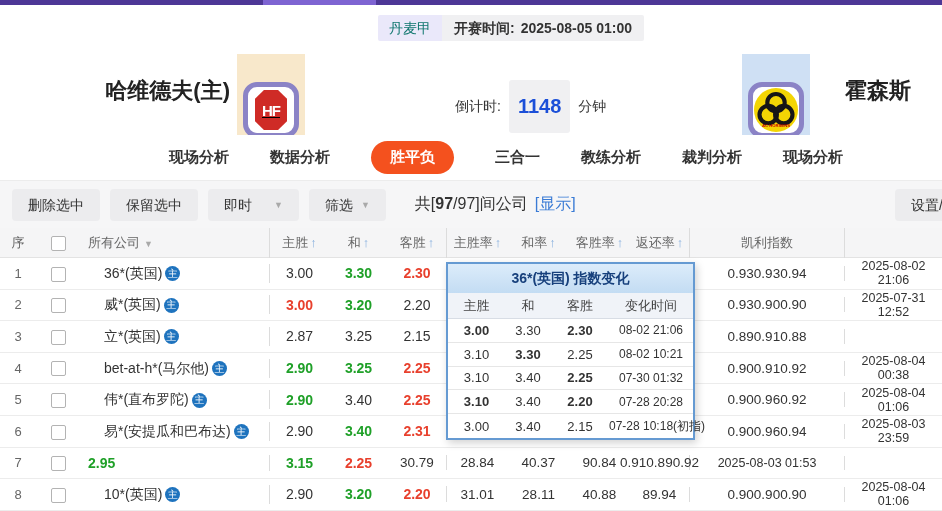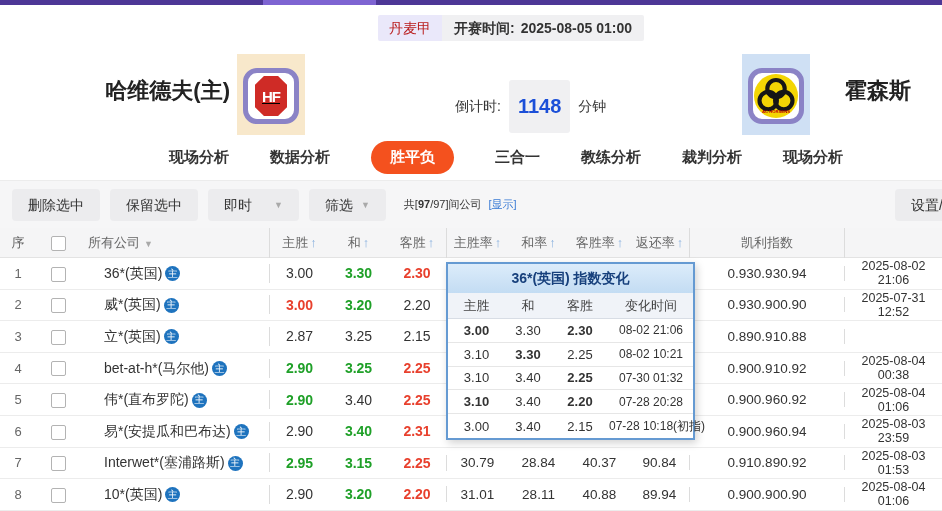--- a/index.html
+++ b/index.html
@@ -5,28 +5,28 @@
   * { margin:0; padding:0; box-sizing:border-box; }
   body { background:#888; font-family:"Liberation Sans","DejaVu Sans",sans-serif; }
   .screen { position:relative; width:942px; height:511px; background:#fff; overflow:hidden; margin:0 auto; }
 
   
   .topbar { position:absolute; left:0; top:0; width:942px; height:5px; background:#4d3796; }
   .topbar-seg { position:absolute; left:263px; top:0; width:113px; height:5px; background:#7e64d2; }
 
   
   .badge-group { position:absolute; left:378px; top:15px; height:26px; display:flex; font-size:14px; }
-  .league-badge { background:#eae8fa; color:#b91c1c; padding:0 11px; line-height:26px; border-radius:2px 0 0 2px; }
+  .league-badge { background:#eae8fa; color:#0f766e; padding:0 11px; line-height:26px; border-radius:2px 0 0 2px; }
   .kickoff-badge { background:#f0f0f2; color:#333; padding:0 12px; line-height:26px; font-weight:700; border-radius:0 2px 2px 0; white-space:nowrap; }
   .kickoff-badge b { margin-left:6px; }
 
   .home-name { position:absolute; left:20px; top:76px; width:210px; text-align:right; font-size:22px; font-weight:700; color:#222; }
   .away-name { position:absolute; left:845px; top:76px; font-size:22px; font-weight:700; color:#222; }
 
-  .logo-frame { position:absolute; width:68px; height:84px; display:flex; align-items:center; justify-content:center;text-decoration:underline; }
+  .logo-frame { position:absolute; width:68px; height:84px; display:flex; align-items:flex-end; justify-content:center;text-decoration:underline; }
   .home-frame { left:237px; top:54px; background:#f8e8cb; }
   .away-frame { left:742px; top:54px; background:#cfe0f4; }
   .logo-inner { width:56px; height:56px; background:#fff; border:5px solid #8b83c6; border-radius:14px; display:flex; align-items:center; justify-content:center; }
   .hf-emblem { width:32px; height:40px; background:#cf2b26; clip-path:polygon(28% 0,72% 0,100% 22%,100% 78%,72% 100%,28% 100%,0 78%,0 22%); display:flex; align-items:center; justify-content:center; }
   .hf-emblem span { color:#fff; font-weight:700; font-size:15px; letter-spacing:-1px; }
   .horsens-emblem { width:44px; height:44px; border-radius:50%; background:#f3d504; display:flex; align-items:center; justify-content:center; }
 
   .countdown { position:absolute; left:455px; top:80px; display:flex; align-items:center; font-size:14px; color:#333; }
   .countdown-box { background:#f0f0f2; border-radius:3px; padding:15px 9px; margin:0 8px; }
   .countdown-box span { color:#1b4fd8; font-weight:700; font-size:20px; }
@@ -35,21 +35,21 @@
   .nav { position:absolute; left:0; top:135px; width:942px; height:45px; display:flex; align-items:center; justify-content:center; gap:41px; padding-left:70px; background:#fff; }
   .tab { font-size:15px; font-weight:700; color:#333; cursor:pointer; white-space:nowrap; }
   .tab.active { background:#f4511e; color:#fff; padding:7px 19px; border-radius:17px; }
 
   
   .toolbar { position:absolute; left:0; top:180px; width:942px; height:48px; background:#f6f6f7; border-top:1px solid #ececec; display:flex; align-items:center; padding-left:12px; }
   .tbtn { background:#ececee; color:#333; font-size:14px; height:32px; line-height:32px; padding:0 16px; border-radius:4px; margin-right:10px; white-space:nowrap; cursor:pointer; }
   .tbtn.dd { display:flex; align-items:center;justify-content:center; }
   .tbtn.dd .caret { color:#a9a9a9; font-size:9px; margin-left:22px; }
   .tbtn.dd2 .caret { margin-left:8px; }
-  .count-text { font-size:11px; color:#333; margin-left:8px; white-space:nowrap; }
+  .count-text { font-size:16px; color:#333; margin-left:19px; white-space:nowrap; }
   .count-text b { font-weight:700; }
   .show-link { color:#3a7bd5; margin-left:7px; cursor:pointer; }
   .settings-btn { position:absolute; left:895px; top:8px; width:96px; }
 
   
   .table { position:absolute; left:0; top:228px; width:942px; }
   .thead, .trow { display:grid; grid-template-columns:36px 44px 190px 59px 59px 59px 61px 61px 61px 60px 155px 97px; align-items:center; }
   .thead { height:30px; background:#f5f5f6; border-bottom:1px solid #e3e3e3; font-size:13px; color:#666; }
   .trow { height:31.6px; background:#fff; border-bottom:1px solid #ececec; }
   .thead > div, .trow > .td { text-align:center; }
@@ -270,21 +270,20 @@
           <div class="td c-kelly">
             <span class="kv">0.90</span>
             <span class="kv">0.96</span>
             <span class="kv">0.94</span>
           </div>
           <div class="td c-time">2025-08-03 23:59</div>
         </div>
         <div class="trow">
           <div class="td c-seq">7</div>
           <div class="td"><span class="checkbox"></span></div>
-          <div class="td c-company"><span class="comp-name">Interwet*(塞浦路斯)</span><span class="badge">主</span></div>
           <div class="td c-odd g">2.95</div>
           <div class="td c-odd g">3.15</div>
           <div class="td c-odd r">2.25</div>
           <div class="td c-pct">30.79</div>
           <div class="td c-pct">28.84</div>
           <div class="td c-pct">40.37</div>
           <div class="td c-pct">90.84</div>
           <div class="td c-kelly">
             <span class="kv">0.91</span>
             <span class="kv">0.89</span>

